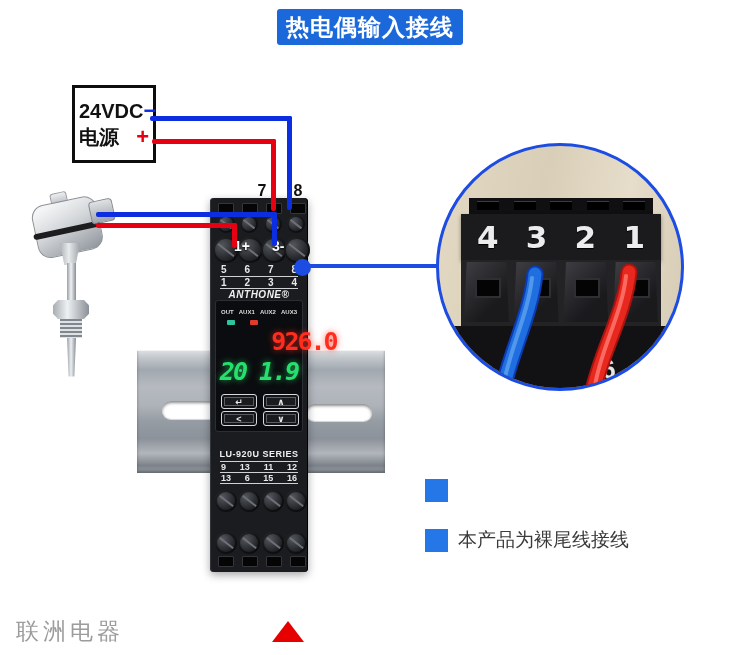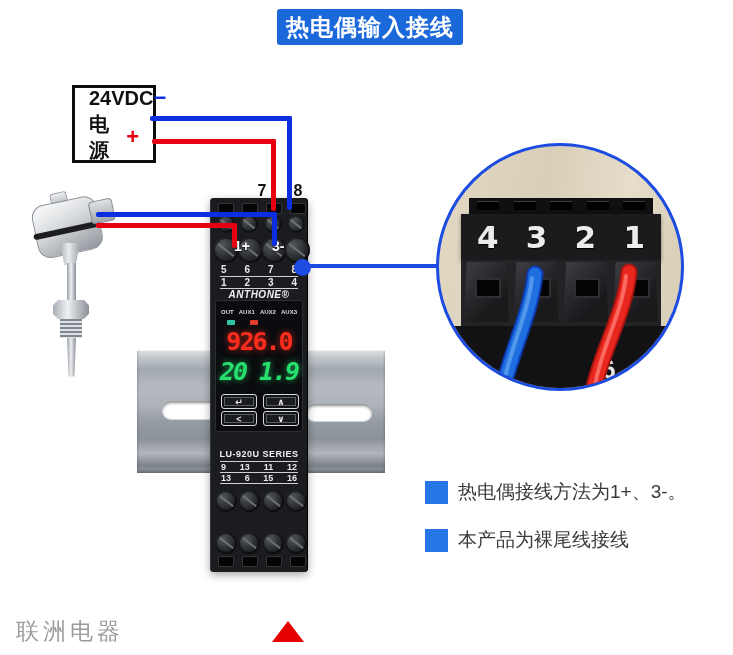--- a/index.html
+++ b/index.html
@@ -7,21 +7,21 @@
           font-family:"Liberation Sans","DejaVu Sans",sans-serif;}
   .abs{position:absolute;}
 
   
   .banner{left:277px;top:9px;width:186px;height:36px;background:var(--c-accent,#1a68da);
           border-radius:3px;color:#fff;font-size:23px;font-weight:bold;letter-spacing:1px;
           display:flex;align-items:center;justify-content:center;}
 
   
   .psu{left:72px;top:85px;width:84px;height:78px;background:#fff;border:3px solid #0d0d0d;
-       display:flex;flex-direction:column;justify-content:center;padding:0 14px;box-sizing:border-box;}
+       display:flex;flex-direction:column;justify-content:center;padding:0 4px;box-sizing:border-box;}
   .psu .row{display:flex;align-items:center;justify-content:space-between;font-size:20px;
             font-weight:bold;color:#111;line-height:26px;}
   .psu .minus{color:var(--c-wire-blue,#0a2ee0);font-size:22px;}
   .psu .plus{color:var(--c-wire-red,#e60012);font-size:22px;}
 
   
   .wire{position:absolute;z-index:6;border-radius:2px;}
   .wire.blue{background:var(--c-wire-blue,#0a2ee0);}
   .wire.red{background:var(--c-wire-red,#e60012);}
   .term-num{position:absolute;z-index:7;font-size:16px;font-weight:bold;color:#101010;width:16px;text-align:center;}
@@ -206,21 +206,21 @@
 
     <div class="panel">
       <div class="statusrow">
         <span>OUT</span>
         <span>AUX1</span>
         <span>AUX2</span>
         <span>AUX3</span>
       </div>
       <div class="ind" style="left:11px;top:19px;background:#2ec4a0;"></div>
       <div class="ind" style="left:34px;top:19px;background:#e03a2a;"></div>
-      <div class="seg red" style="top:26px;">926.0</div>
+      <div class="seg red" style="top:26px;padding-left:45px;">926.0</div>
       <div class="seg green" style="top:56px;">20 1.9</div>
       <div class="dbtn" style="left:5px;top:93px;">
           <span>↵</span>
         </div>
       <div class="dbtn" style="left:47px;top:93px;">
           <span>∧</span>
         </div>
       <div class="dbtn" style="left:5px;top:110px;">
           <span>&lt;</span>
         </div>
@@ -340,21 +340,20 @@
     <div class="tc-gland"></div>
   </div>
   <div class="abs tc-neck"></div>
   <div class="abs tc-stem"></div>
   <div class="abs tc-nut"></div>
   <div class="abs tc-thread"></div>
   <div class="abs tc-probe"></div>
 
   <div class="note" style="top:479px;">
     <span class="sq"></span>
-    <span class="txt">热电偶接线方法为1+、3-。</span>
   </div>
   <div class="note" style="top:527px;">
     <span class="sq"></span>
     <span class="txt">本产品为裸尾线接线</span>
   </div>
 
   <div class="abs footer-brand">联洲电器</div>
   <div class="abs tri"></div>
 
 </div>

